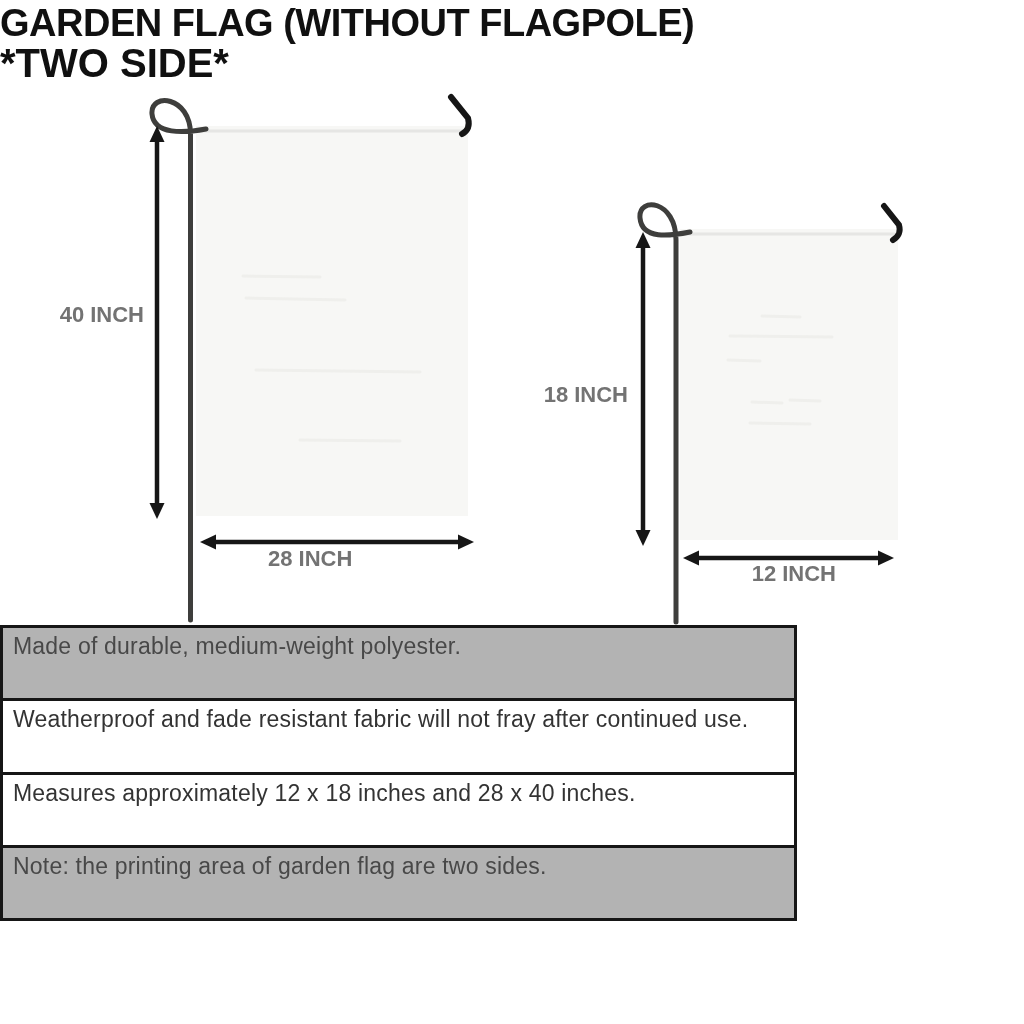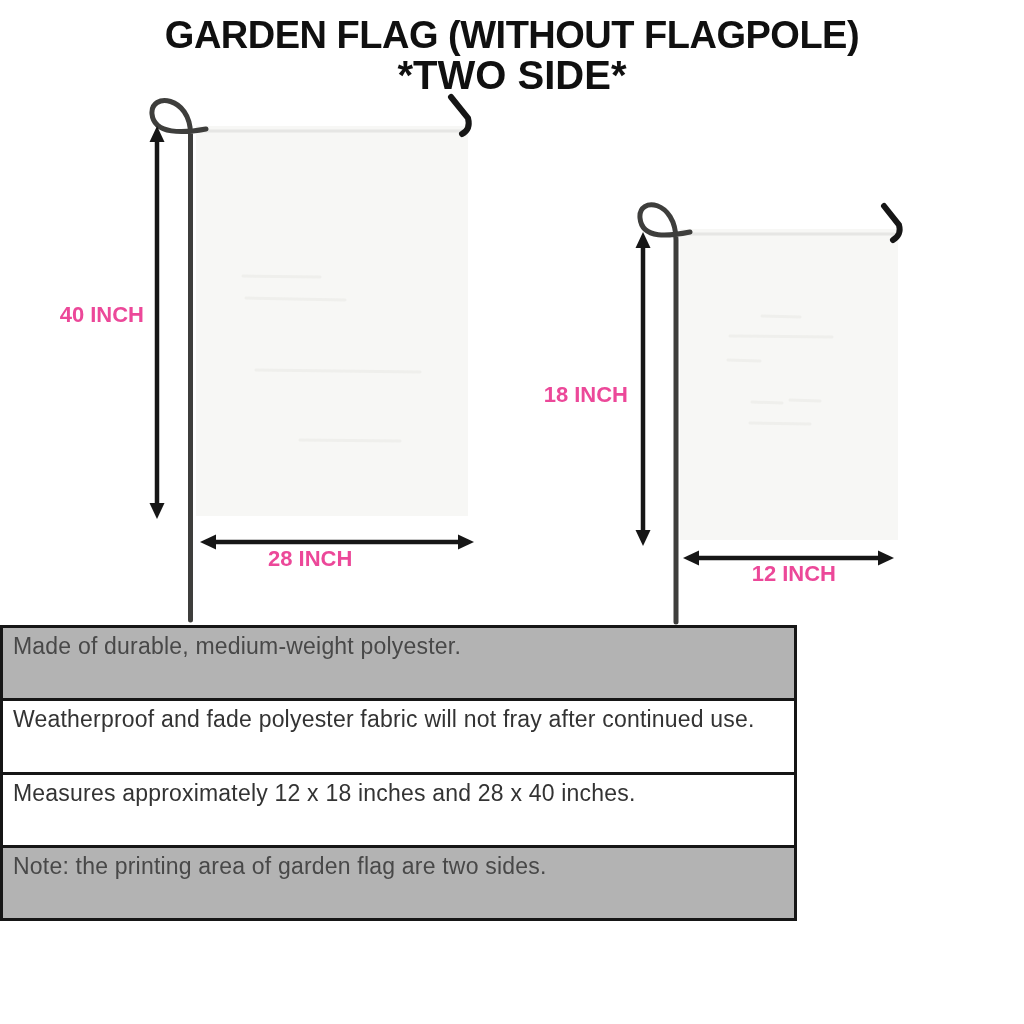--- a/index.html
+++ b/index.html
@@ -8,34 +8,34 @@
     background: #ffffff;
     font-family: "Liberation Sans", sans-serif;
     overflow: hidden;
     position: relative;
   }
   .stage { position: absolute; inset: 0; width: 1024px; height: 1024px; }
 
   
   .title-wrap {
     position: absolute; top: 2px; left: 0; width: 1024px;
-    text-align: center; color: #101010; margin-top: 12px;
+    color: #101010;
   }
   .title-line1 {
     font-size: 38px; font-weight: 800; letter-spacing: -0.5px; line-height: 42px;
   }
   .title-line2 {
     font-size: 40px; font-weight: 700; letter-spacing: 0px; line-height: 38px;
   }
 
   
   svg.illustration { position: absolute; top: 0; left: 0; width: 1024px; height: 1024px; }
 
   .dim-label {
-    position: absolute; font-weight: 700; font-size: 22px; color: #ec4899;
+    position: absolute; font-weight: 700; font-size: 22px; color: #737373;
     letter-spacing: 0px; white-space: nowrap;
   }
   .lbl-40 { left: 52px;  top: 302px; width: 92px;  text-align: right; }
   .lbl-28 { left: 268px; top: 546px; width: 124px; }
   .lbl-18 { left: 536px; top: 350px; width: 92px;  text-align: right; margin-top: 32px; }
   .lbl-12 { left: 712px; top: 561px; width: 124px; text-align: right; }
 
   
   .feature-panel {
     position: absolute; left: 0px; top: 625px;
@@ -132,18 +132,18 @@
     </g>
   </svg>
 
   <div class="dim-label lbl-40">40 INCH</div>
   <div class="dim-label lbl-28">28 INCH</div>
   <div class="dim-label lbl-18">18 INCH</div>
   <div class="dim-label lbl-12">12 INCH</div>
 
   <div class="feature-panel">
     <div class="feature-row gray"><span>Made of durable, medium-weight polyester.</span></div>
-    <div class="feature-row white"><span>Weatherproof and fade polyester fabric will not fray after continued use.</span></div>
+    <div class="feature-row white"><span>Weatherproof and fade resistant fabric will not fray after continued use.</span></div>
     <div class="feature-row white"><span>Measures approximately 12 x 18 inches and 28 x 40 inches.</span></div>
     <div class="feature-row gray"><span>Note: the printing area of garden flag are two sides.</span></div>
   </div>
 
 </div>
 
 </body></html>

